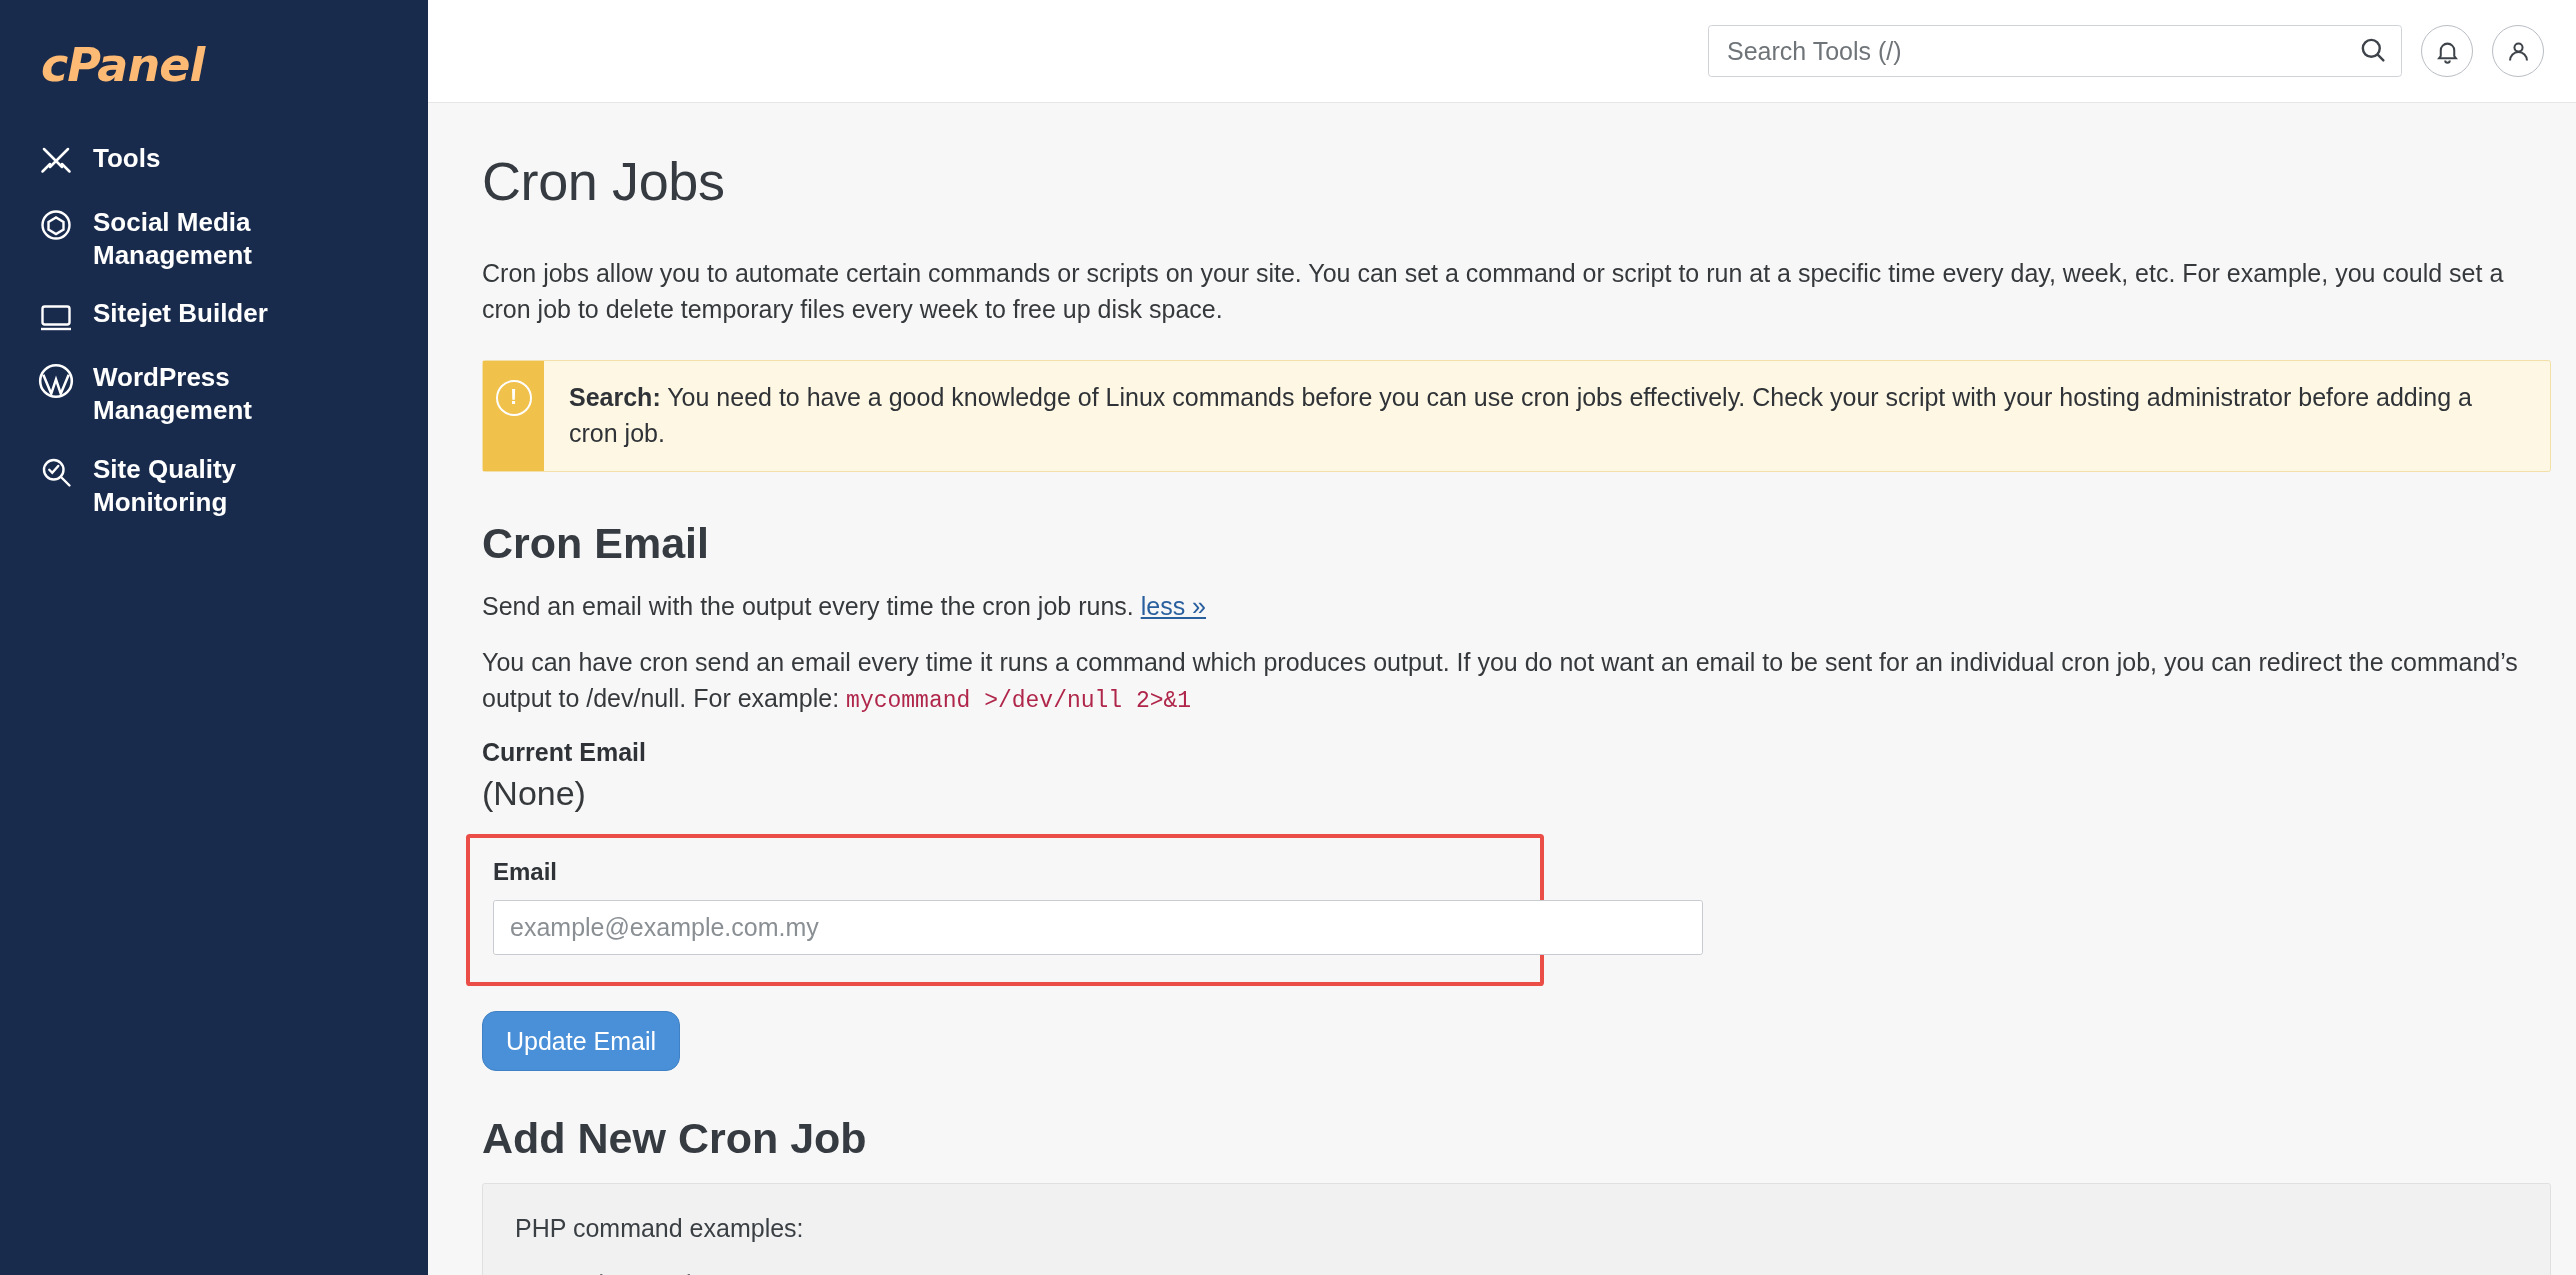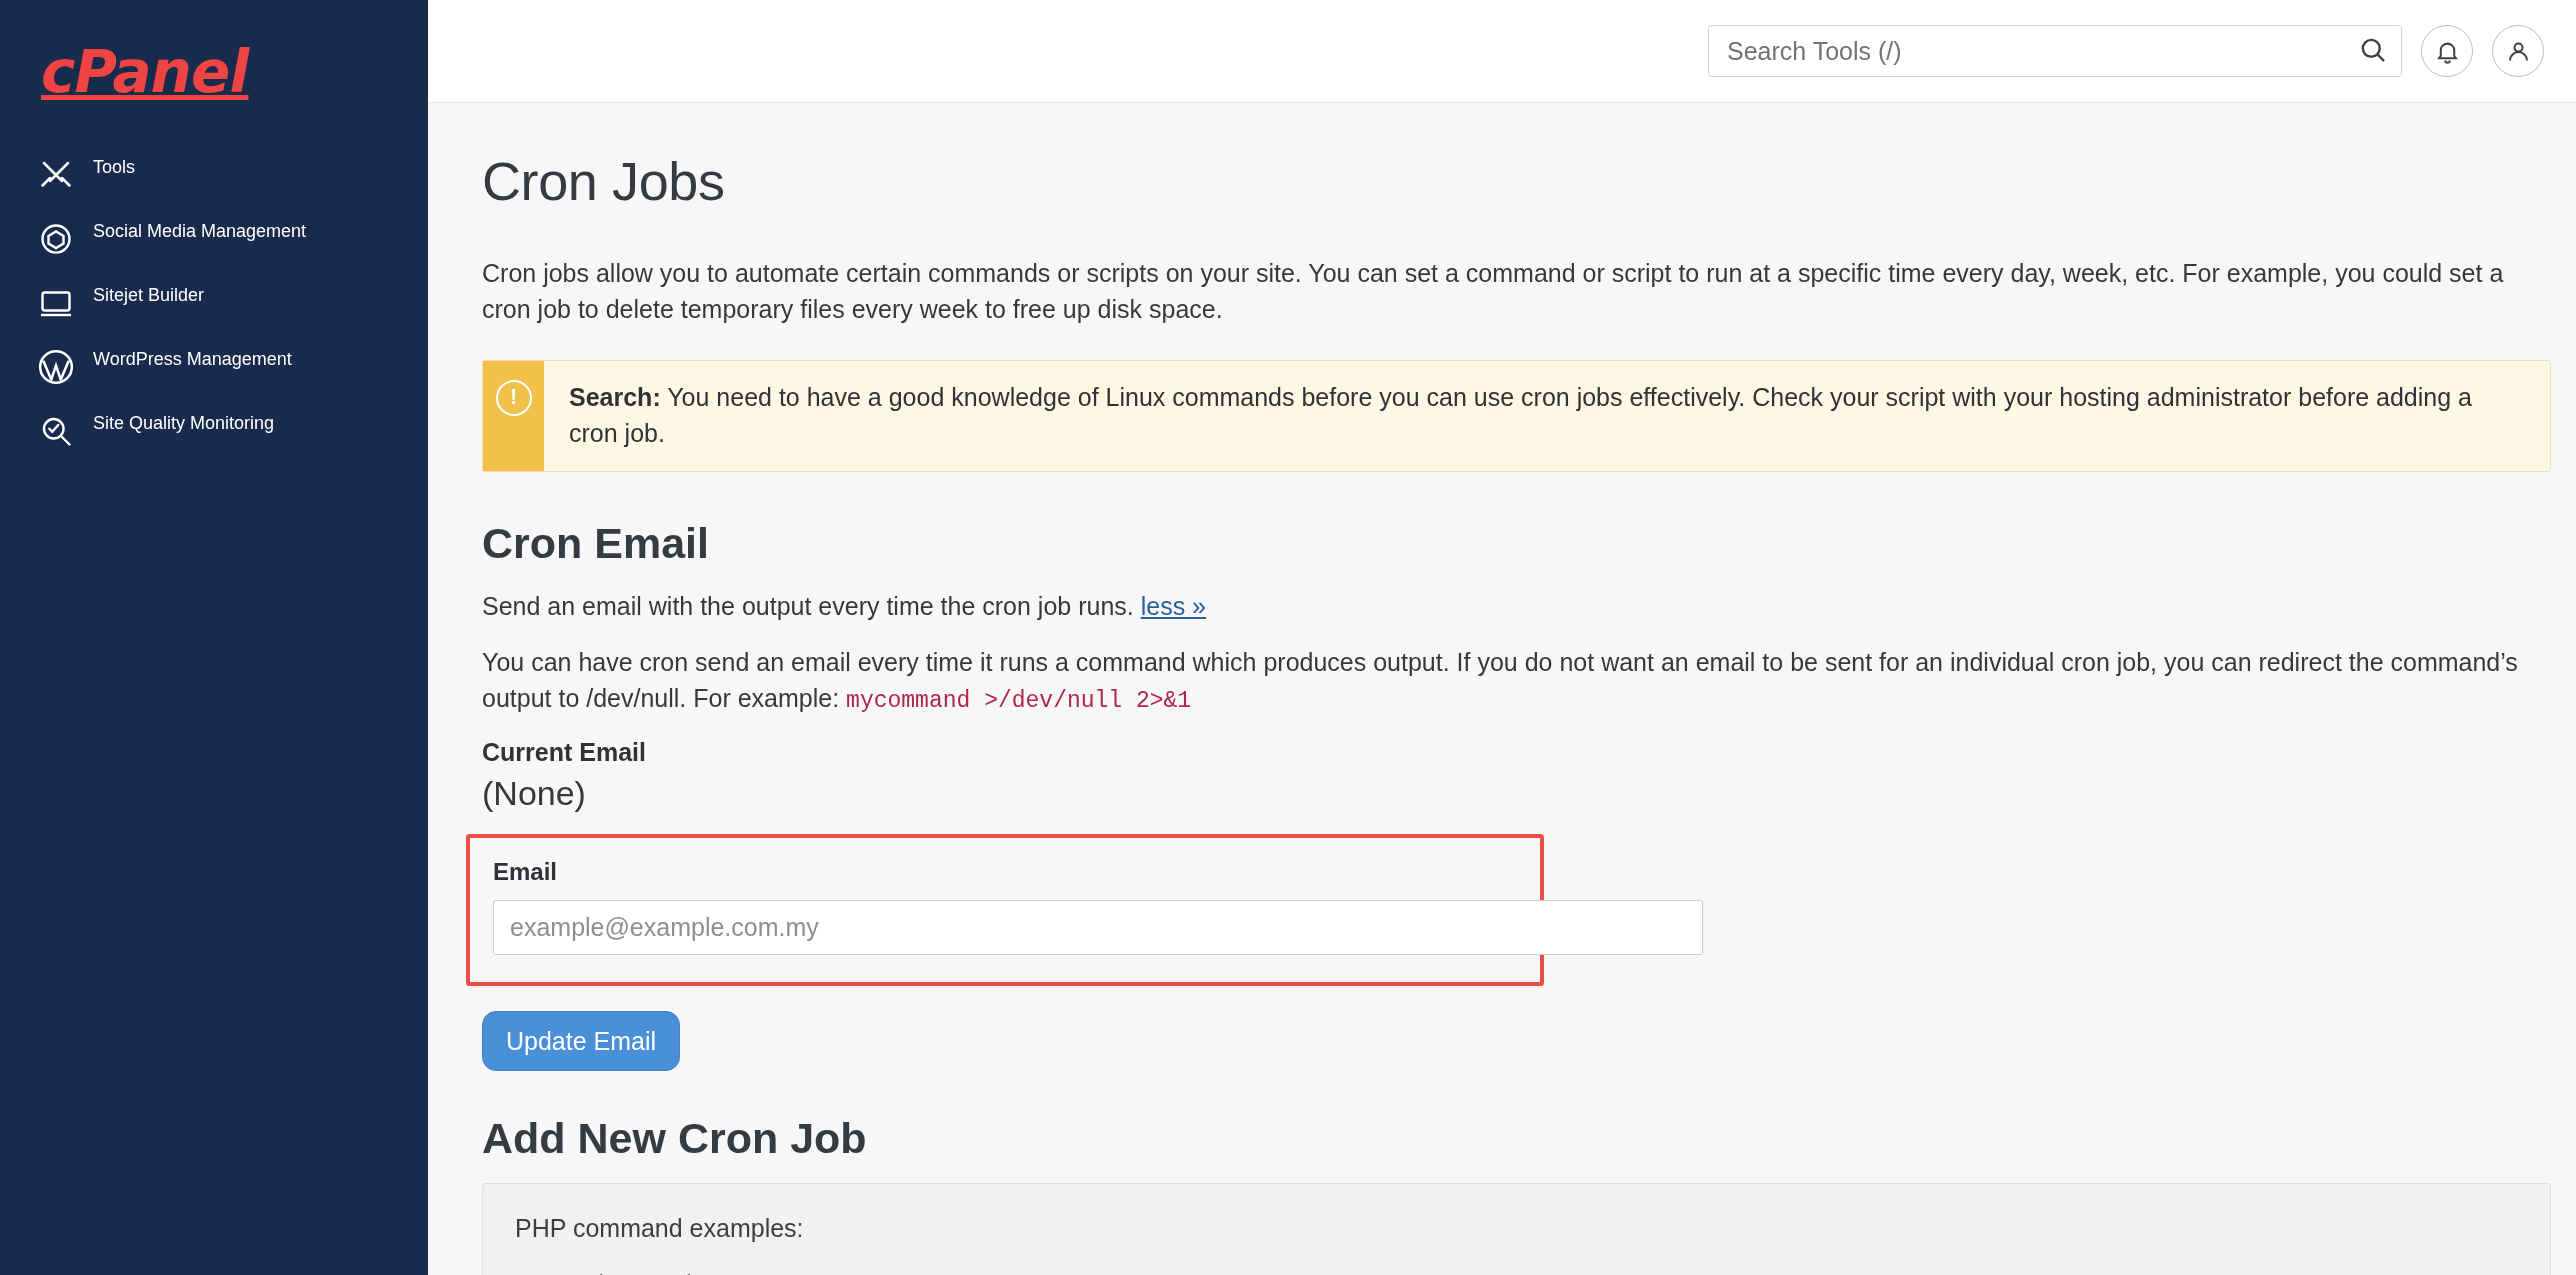--- a/index.html
+++ b/index.html
@@ -22,27 +22,26 @@
     flex: 0 0 428px;
     background: #192b4c;
     color: #ffffff;
     padding: 0;
     position: relative;
   }
   .logo {
     padding: 38px 0 30px 41px;
   }
   .logo-text {
-    font-size: 58px;
+    font-size: 46px;
     font-weight: bold;
     font-style: italic;
     letter-spacing: -0.9px;
-    color: #ef4444;
+    color: #fdba74;
     font-family: "DejaVu Sans", sans-serif;
-    text-decoration: underline;
   }
   .nav {
     margin-top: 7.2px;
   }
   .nav-item {
     display: flex;
     align-items: flex-start;
     padding: 12.5px 27px 12.5px 36px;
     gap: 18px;
     cursor: pointer;
@@ -51,24 +50,25 @@
     width: 39px;
     height: 39px;
     flex: 0 0 39px;
     display: flex;
     align-items: center;
     justify-content: center;
     color: #ffffff;
   }
   .nav-icon svg { display:block; }
   .nav-label {
-    font-size: 18px;
+    font-size: 26px;
     line-height: 1.28;
     color: #ffffff;
     max-width: 268px;
+    font-weight: bold;
   }
 
   
   .main {
     flex: 1 1 auto;
     background: #f7f7f7;
     display: flex;
     flex-direction: column;
     min-width: 0;
   }

